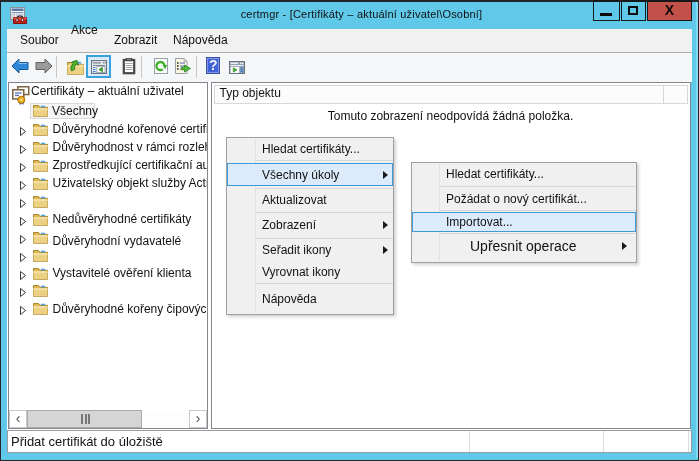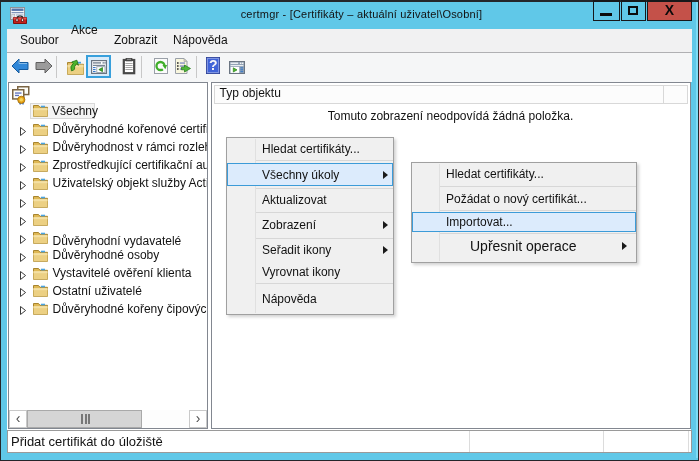--- a/index.html
+++ b/index.html
@@ -158,20 +158,21 @@
       <rect x="5.75" y="0.75" width="11" height="7.8" fill="#fdfdf8" stroke="#7b6544" stroke-width="1.5"></rect>
       <rect x="0.75" y="3.75" width="11" height="9.2" fill="#fdfdf8" stroke="#7b6544" stroke-width="1.5"></rect>
       <rect x="3" y="6.4" width="6.5" height="1.3" fill="#5b6fc0"></rect>
       <rect x="3" y="8.8" width="4" height="1.3" fill="#5b6fc0"></rect>
       <path d="M6.2,15.5 l1.8,3.5 1.8,-1.8 z" fill="#2f6fd8"></path>
       <path d="M12.4,15.5 l-1.2,3.5 -1.8,-1.8 z" fill="#2f6fd8"></path>
       <circle cx="9.3" cy="13.8" r="3.6" fill="#e8a415" stroke="#a8700a" stroke-width="0.9"></circle>
       <circle cx="9.3" cy="13.8" r="1.8" fill="#f6d35c"></circle>
     </svg>
   </div>
+  <div class="abs txt" style="left:22px;top:0.2px;height:17px;line-height:17px;font-size:12px;">Certifikáty – aktuální uživatel</div>
 
   <div class="abs" style="left:21px;top:19.5px;width:65px;height:16.5px;background:#f4f4f4;border:1px solid #d9d9d9;"></div>
   <div class="abs" style="left:24px;top:21px;">
       <svg width="15" height="14" viewBox="0 0 15 14">
       <path d="M0.5,1.5 h5 l1.5,1.8 h7.5 v9 h-14 z" fill="#dfb854" stroke="#a8852f"></path>
       <path d="M8,3.3 h4 v-1.6 h-4 z" fill="#4aa3e0"></path>
       <path d="M0.5,4.2 h14 v8.1 h-14 z" fill="#ecd083"></path>
       <path d="M0.5,4.2 h14 v2 h-14 z" fill="#f4e0a4"></path>
     </svg>
     </div>
@@ -255,20 +256,21 @@
       </svg>
     </div>
   <div class="abs" style="left:24.5px;top:129.0px;">
       <svg width="15" height="14" viewBox="0 0 15 14">
       <path d="M0.5,1.5 h5 l1.5,1.8 h7.5 v9 h-14 z" fill="#dfb854" stroke="#a8852f"></path>
       <path d="M8,3.3 h4 v-1.6 h-4 z" fill="#4aa3e0"></path>
       <path d="M0.5,4.2 h14 v8.1 h-14 z" fill="#ecd083"></path>
       <path d="M0.5,4.2 h14 v2 h-14 z" fill="#f4e0a4"></path>
     </svg>
     </div>
+  <div class="abs txt" style="left:44.5px;top:127.5px;height:17px;line-height:17px;font-size:12px;">Nedůvěryhodné certifikáty</div>
   <div class="abs" style="left:12px;top:151.0px;">
       <svg width="6" height="9" viewBox="0 0 6 9">
         <path d="M0.5,0.5 L5.6,4.5 L0.5,8.5 z" fill="#fff" stroke="#3c3c3c" stroke-width="1"></path>
       </svg>
     </div>
   <div class="abs" style="left:24.5px;top:147.0px;">
       <svg width="15" height="14" viewBox="0 0 15 14">
       <path d="M0.5,1.5 h5 l1.5,1.8 h7.5 v9 h-14 z" fill="#dfb854" stroke="#a8852f"></path>
       <path d="M8,3.3 h4 v-1.6 h-4 z" fill="#4aa3e0"></path>
       <path d="M0.5,4.2 h14 v8.1 h-14 z" fill="#ecd083"></path>
@@ -281,21 +283,20 @@
       </svg>
     </div>
   <div class="abs" style="left:24.5px;top:165.0px;">
       <svg width="15" height="14" viewBox="0 0 15 14">
       <path d="M0.5,1.5 h5 l1.5,1.8 h7.5 v9 h-14 z" fill="#dfb854" stroke="#a8852f"></path>
       <path d="M8,3.3 h4 v-1.6 h-4 z" fill="#4aa3e0"></path>
       <path d="M0.5,4.2 h14 v8.1 h-14 z" fill="#ecd083"></path>
       <path d="M0.5,4.2 h14 v2 h-14 z" fill="#f4e0a4"></path>
     </svg>
     </div>
-  <div class="abs txt" style="left:44.5px;top:163.5px;height:17px;line-height:17px;font-size:12px;">Důvěryhodné osoby</div>
   <div class="abs" style="left:12px;top:187.0px;">
       <svg width="6" height="9" viewBox="0 0 6 9">
         <path d="M0.5,0.5 L5.6,4.5 L0.5,8.5 z" fill="#fff" stroke="#3c3c3c" stroke-width="1"></path>
       </svg>
     </div>
   <div class="abs" style="left:24.5px;top:183.0px;">
       <svg width="15" height="14" viewBox="0 0 15 14">
       <path d="M0.5,1.5 h5 l1.5,1.8 h7.5 v9 h-14 z" fill="#dfb854" stroke="#a8852f"></path>
       <path d="M8,3.3 h4 v-1.6 h-4 z" fill="#4aa3e0"></path>
       <path d="M0.5,4.2 h14 v8.1 h-14 z" fill="#ecd083"></path>
@@ -309,21 +310,20 @@
       </svg>
     </div>
   <div class="abs" style="left:24.5px;top:200.5px;">
       <svg width="15" height="14" viewBox="0 0 15 14">
       <path d="M0.5,1.5 h5 l1.5,1.8 h7.5 v9 h-14 z" fill="#dfb854" stroke="#a8852f"></path>
       <path d="M8,3.3 h4 v-1.6 h-4 z" fill="#4aa3e0"></path>
       <path d="M0.5,4.2 h14 v8.1 h-14 z" fill="#ecd083"></path>
       <path d="M0.5,4.2 h14 v2 h-14 z" fill="#f4e0a4"></path>
     </svg>
     </div>
-  <div class="abs txt" style="left:44.5px;top:199.0px;height:17px;line-height:17px;font-size:12px;">Ostatní uživatelé</div>
   <div class="abs" style="left:12px;top:222.5px;">
       <svg width="6" height="9" viewBox="0 0 6 9">
         <path d="M0.5,0.5 L5.6,4.5 L0.5,8.5 z" fill="#fff" stroke="#3c3c3c" stroke-width="1"></path>
       </svg>
     </div>
   <div class="abs" style="left:24.5px;top:218.5px;">
       <svg width="15" height="14" viewBox="0 0 15 14">
       <path d="M0.5,1.5 h5 l1.5,1.8 h7.5 v9 h-14 z" fill="#dfb854" stroke="#a8852f"></path>
       <path d="M8,3.3 h4 v-1.6 h-4 z" fill="#4aa3e0"></path>
       <path d="M0.5,4.2 h14 v8.1 h-14 z" fill="#ecd083"></path>

